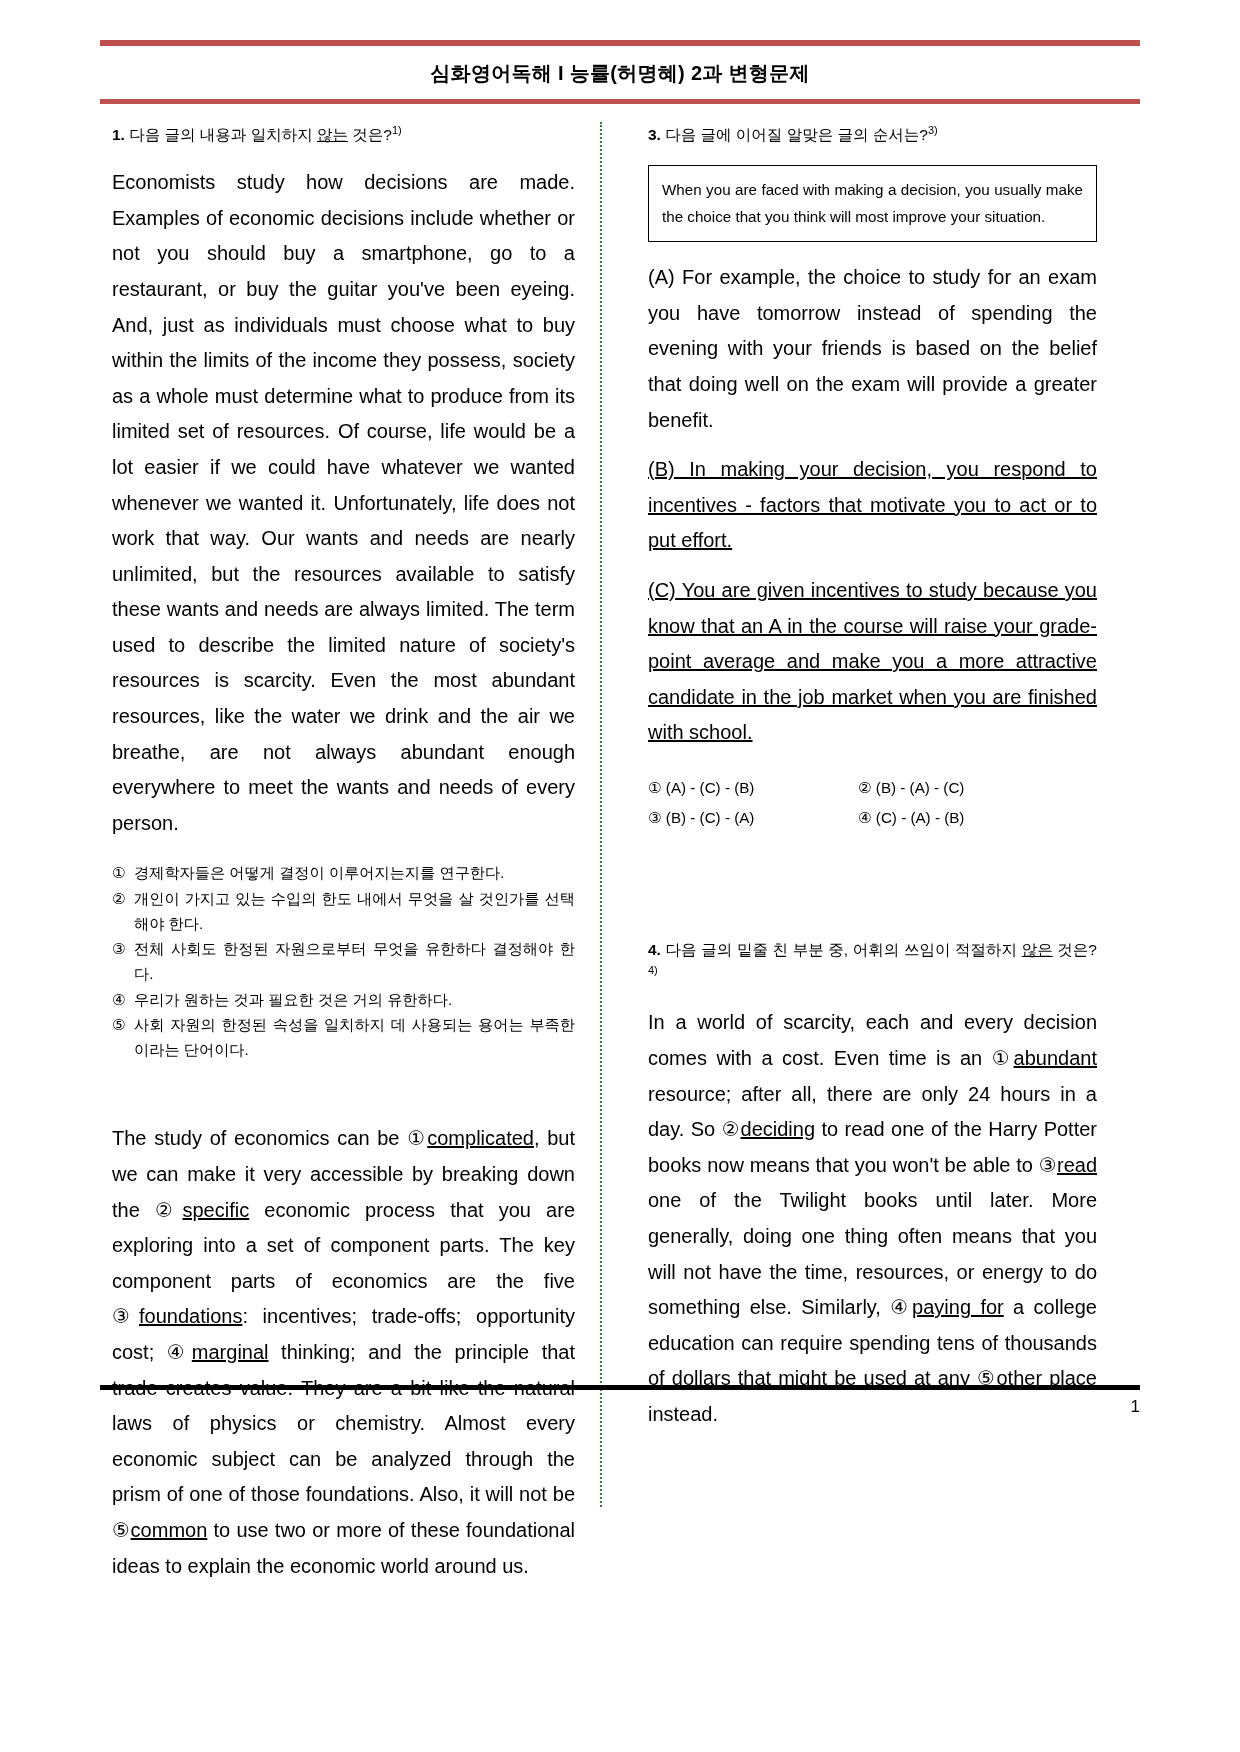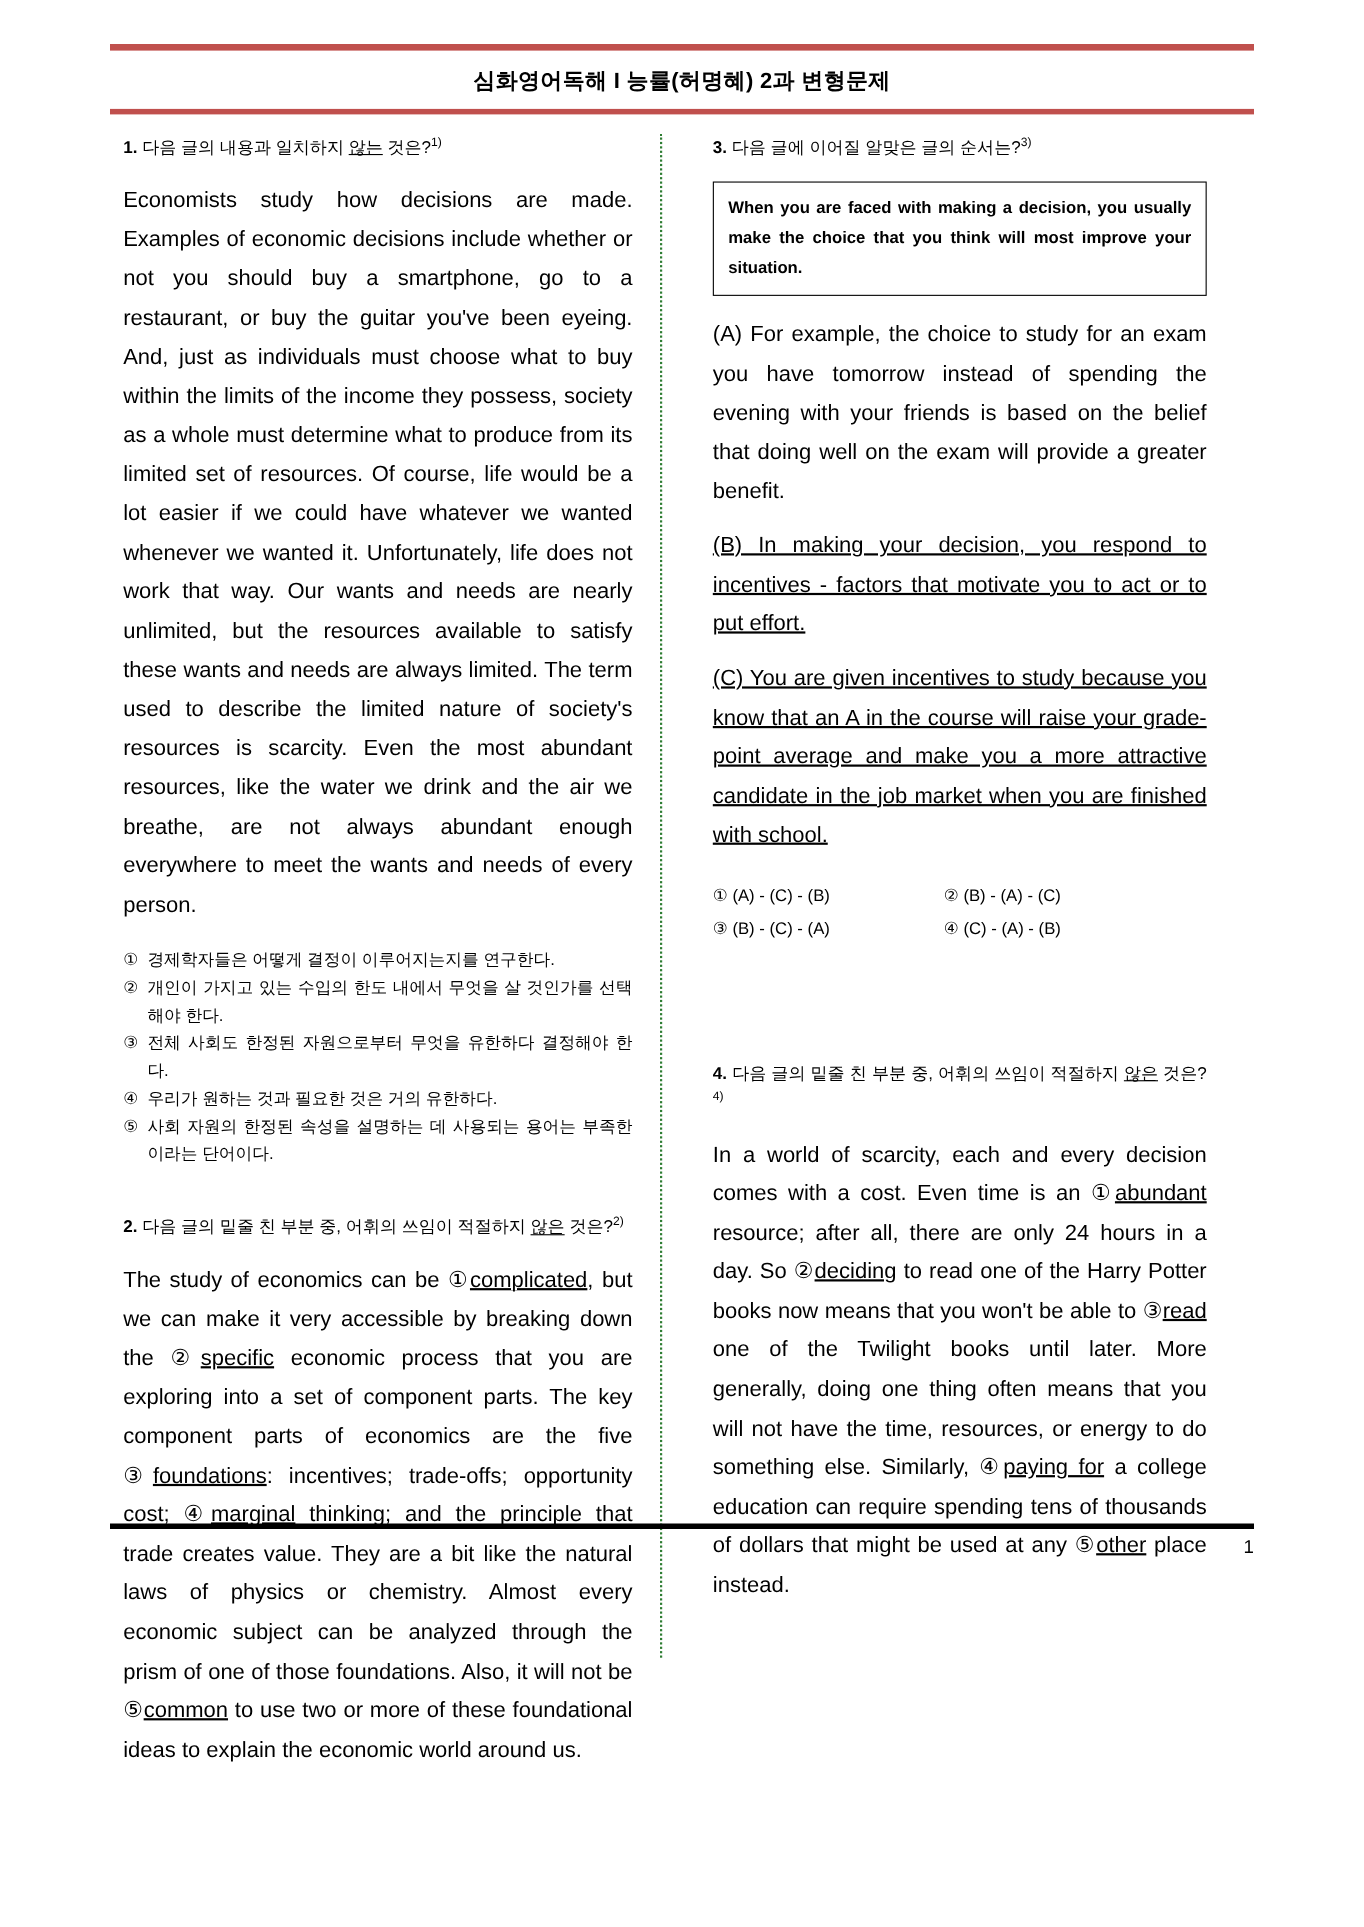--- a/index.html
+++ b/index.html
@@ -84,21 +84,20 @@
   }
   .passage.para + .passage.para { margin-top: 14px; text-decoration: underline; }
   .boxed {
     border: 1.5px solid #000;
     padding: 10px 13px 11px 13px;
     font-size: 15.2px;
     line-height: 1.78;
     text-align: justify;
     text-justify: inter-word;
     margin: 18px 0 16px 0;
-    font-weight: bold;
   }
   u.ul { text-decoration: underline; }
   
   .choices {
     margin-top: 20px;
     font-size: 15.2px;
     line-height: 1.62;
   }
   .choice-row {
     display: flex;
@@ -173,31 +172,28 @@
             <div class="choice-row">
               <span class="choice-mark">③</span>
               <span class="choice-text">전체 사회도 한정된 자원으로부터 무엇을 유한하다 결정해야 한다.</span>
             </div>
             <div class="choice-row">
               <span class="choice-mark">④</span>
               <span class="choice-text">우리가 원하는 것과 필요한 것은 거의 유한하다.</span>
             </div>
             <div class="choice-row">
               <span class="choice-mark">⑤</span>
-              <span class="choice-text">사회 자원의 한정된 속성을 설명하는 데 사용되는 용어는 부족한 이라는 단어이다.</span>
+              <span class="choice-text">사회 자원의 한정된 속성을 일치하지 데 사용되는 용어는 부족한 이라는 단어이다.</span>
             </div>
           </div>
       </div>
 
       <div class="gap-lg"></div>
 
       <div>
-        <div class="q-head">
-          <span class="qnum">2.</span><span> 다음 글의 밑줄 친 부분 중, 어휘의 쓰임이 적절하지 </span><span class="neg">않은</span><span> 것은?</span><span class="fn">2)</span>
-        </div>
         <div class="passage"><span>The study of economics can be </span><span><span>①</span><u class="ul">complicated</u></span><span>, but we can make it very accessible by breaking down the </span><span><span>②</span><u class="ul">specific</u></span><span> economic process that you are exploring into a set of component parts. The key component parts of economics are the five </span><span><span>③</span><u class="ul">foundations</u></span><span>: incentives; trade-offs; opportunity cost; </span><span><span>④</span><u class="ul">marginal</u></span><span> thinking; and the principle that trade creates value. They are a bit like the natural laws of physics or chemistry. Almost every economic subject can be analyzed through the prism of one of those foundations. Also, it will not be </span><span><span>⑤</span><u class="ul">common</u></span><span> to use two or more of these foundational ideas to explain the economic world around us.</span></div>
       </div>
 
     </div>
 
     <div class="divider"></div>
 
     <div class="col col-right">
 
       <div>

